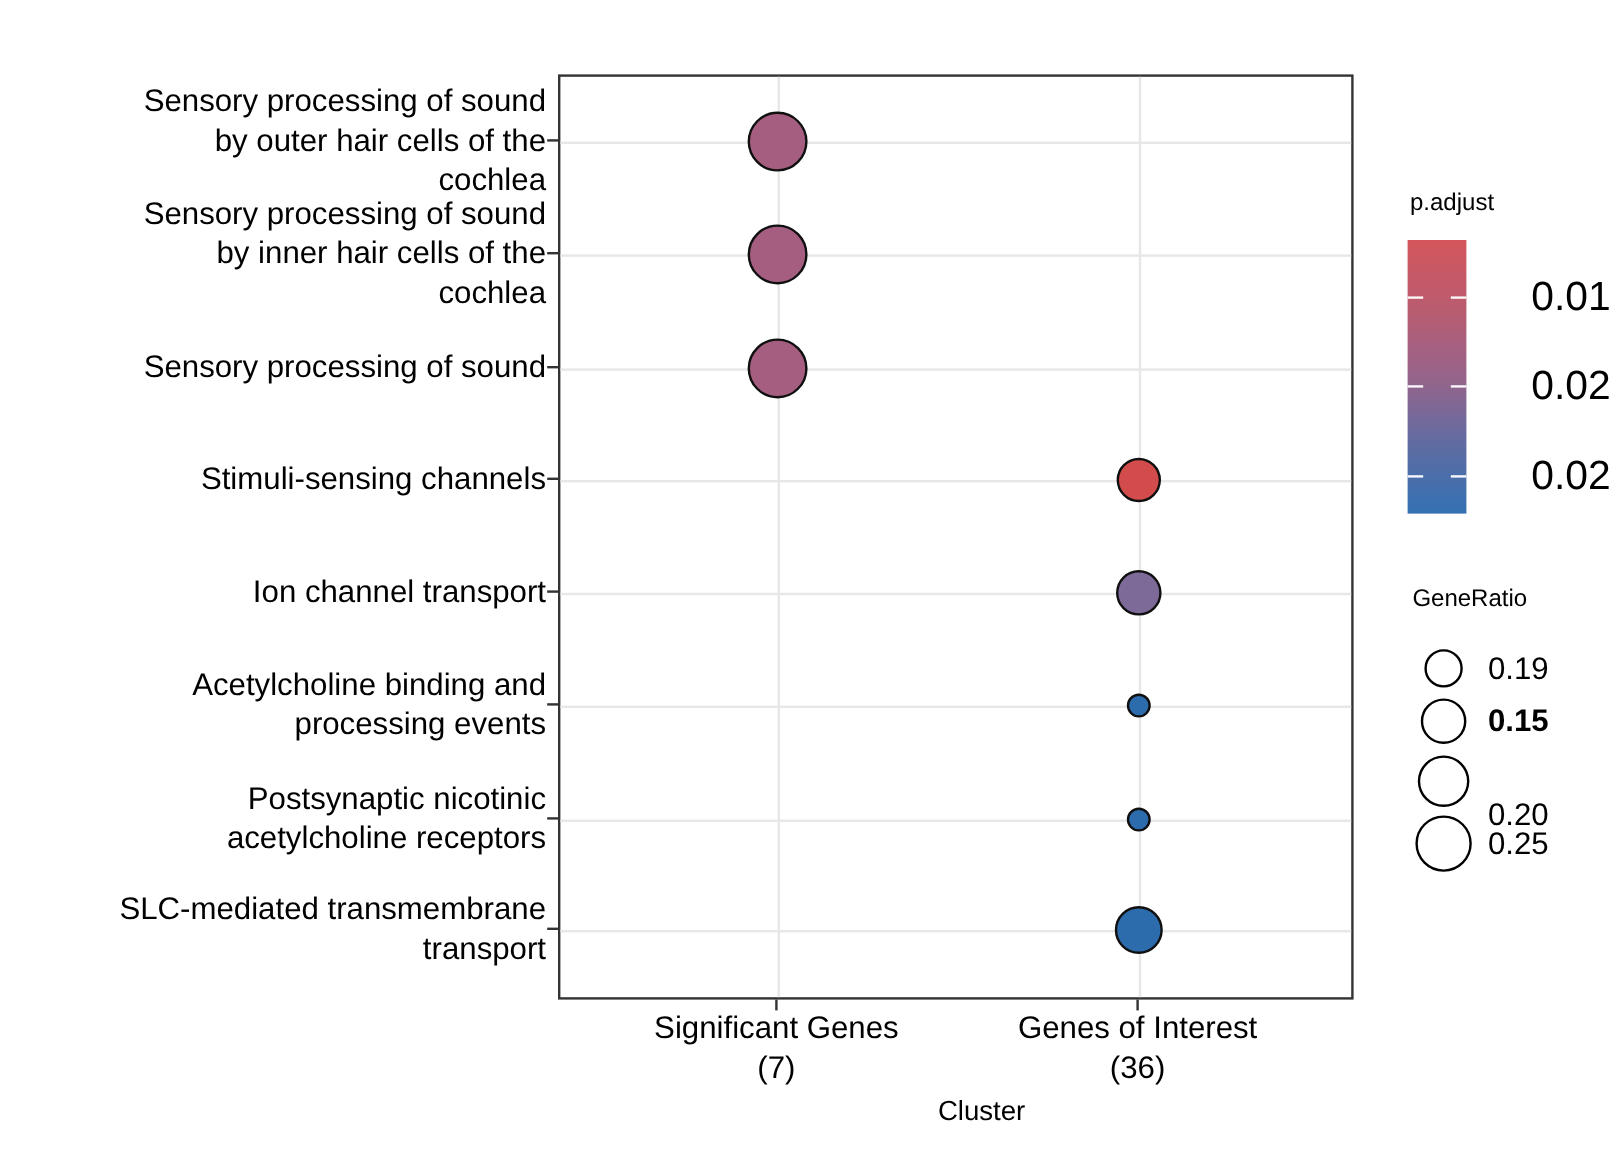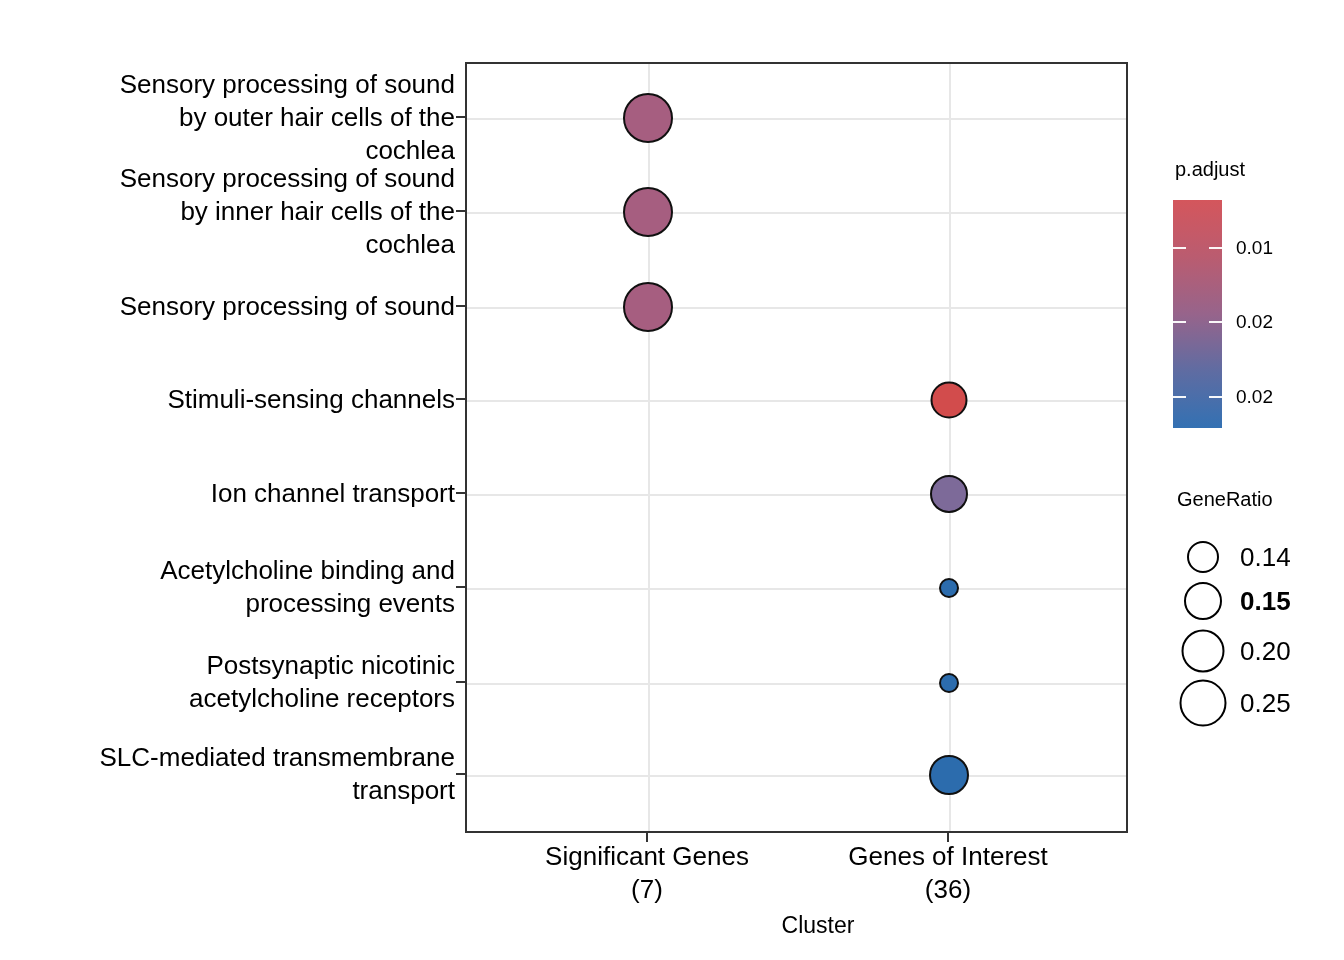--- a/index.html
+++ b/index.html
@@ -34,21 +34,21 @@
   .axis-title{
     position:absolute;left:818px;top:912px;transform:translateX(-50%);
     font-size:23px;
   }
   .legend-title{position:absolute;font-size:20px;}
   .colorbar{
     position:absolute;left:1173px;top:200px;width:49px;height:228px;
   }
   .cbar-tick{position:absolute;height:2px;background:rgba(255,255,255,0.95);}
   .cbar-label{
-    position:absolute;left:1236px;transform:translateY(-50%);font-size:19px;
+    position:absolute;left:1276px;transform:translateY(-50%);font-size:34px;
   }
   .size-circle{
     position:absolute;border:2.5px solid #000;background:#fff;border-radius:50%;
     box-sizing:border-box;transform:translate(-50%,-50%);
   }
   .size-label{
     position:absolute;left:1240px;transform:translateY(-50%);font-size:26px;
   }
 </style>
 </head>
@@ -125,22 +125,22 @@
       <div class="cbar-tick" style="top: 320.98px; width: 13px; left: 1209px;"></div>
       <div class="cbar-label" style="top: 321.98px;">0.02</div>
       <div class="cbar-tick" style="top: 396.22px; width: 13px; left: 1173px;"></div>
       <div class="cbar-tick" style="top: 396.22px; width: 13px; left: 1209px;"></div>
       <div class="cbar-label" style="top: 397.22px;">0.02</div>
     </div>
 
   <div class="legend-title" style="left:1177px;top:488px;">GeneRatio</div>
   <div id="sizelegend">
       <div class="size-circle" style="width: 32px; height: 32px; left: 1203px; top: 557px;"></div>
-      <div class="size-label" style="top: 557px;">0.14</div>
+      <div class="size-label" style="top: 557px;">0.19</div>
       <div class="size-circle" style="width: 38px; height: 38px; left: 1203px; top: 601px;"></div>
       <div class="size-label" style="top: 601px; font-weight: bold;">0.15</div>
       <div class="size-circle" style="width: 43px; height: 43px; left: 1203px; top: 651px;"></div>
-      <div class="size-label" style="top: 651px;">0.20</div>
+      <div class="size-label" style="top: 679px;">0.20</div>
       <div class="size-circle" style="width: 47px; height: 47px; left: 1203px; top: 703px;"></div>
       <div class="size-label" style="top: 703px;">0.25</div>
     </div>
 
 </div>
 
 </body></html>

